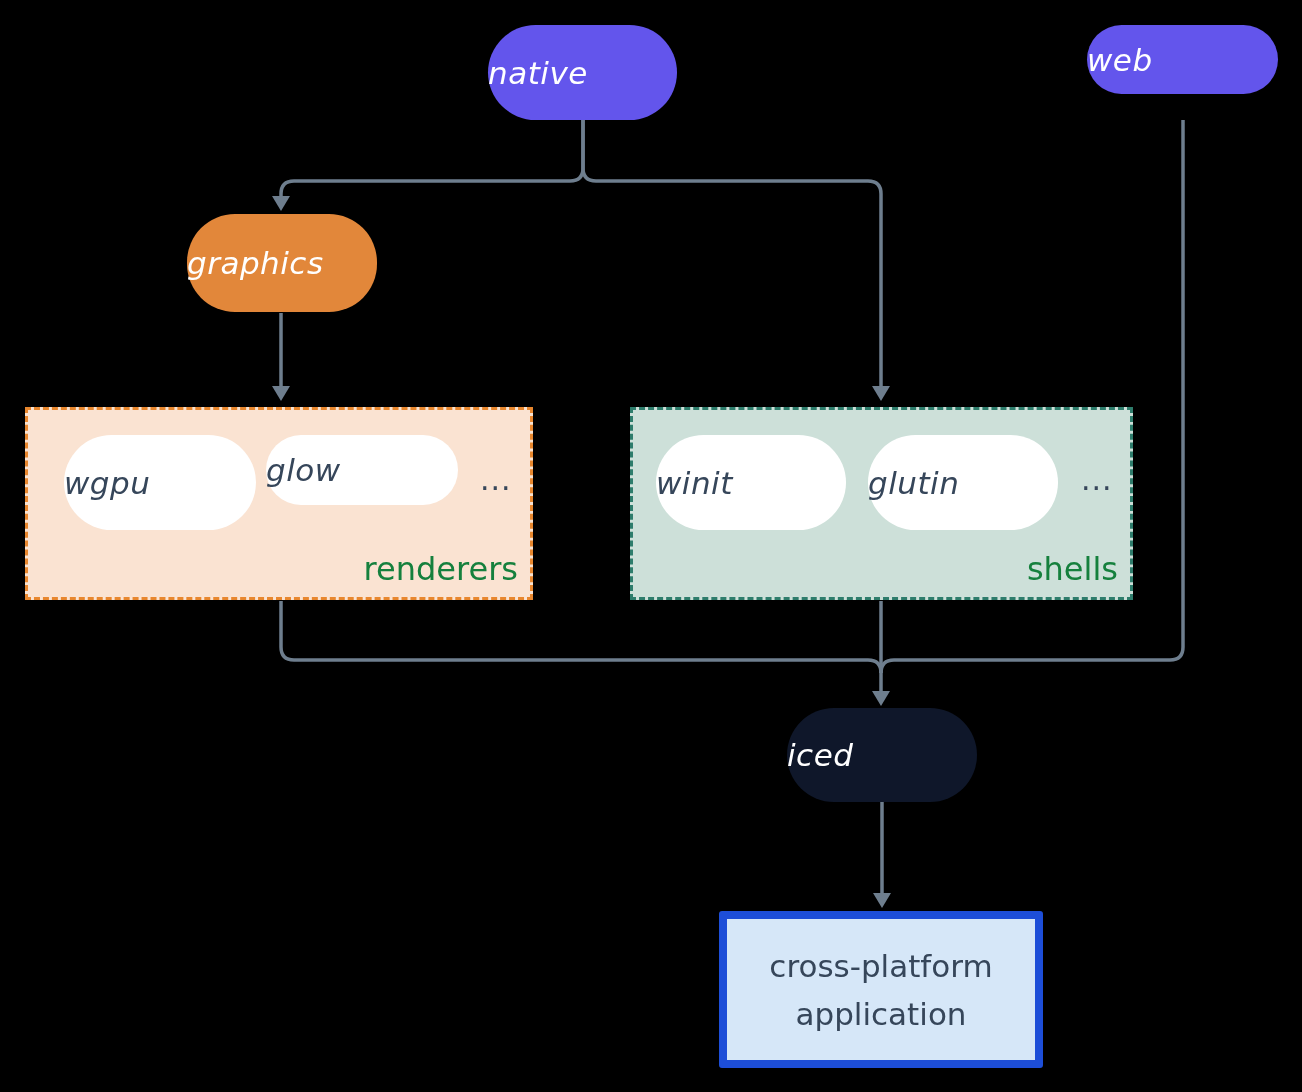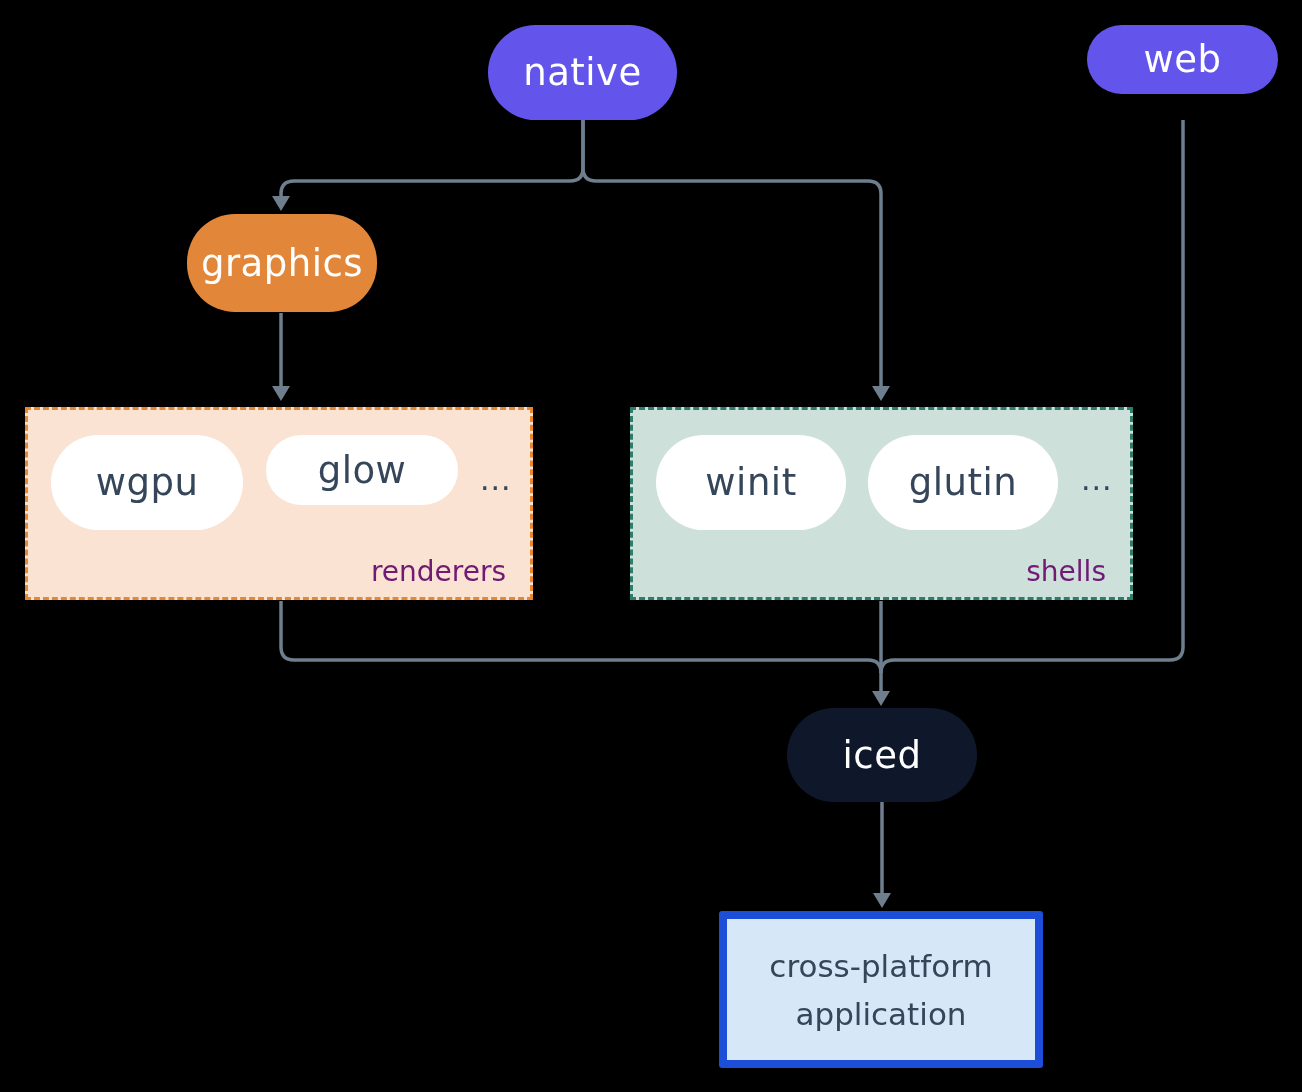--- a/index.html
+++ b/index.html
@@ -6,47 +6,48 @@
   #canvas{
     position:relative;
     width:1302px;height:1092px;
     background:#000;
     font-family:"DejaVu Sans","Liberation Sans",sans-serif;
     overflow:hidden;
   }
   svg.wires{position:absolute;left:0;top:0;}
   .pill{
     position:absolute;
-    display:flex;align-items:center;justify-content:center;
+    display:flex;align-items:center;
     border-radius:48px;
-    font-size:37px;
+    font-size:31px;
     color:#fff;
     letter-spacing:0.5px;
+    font-style:italic;
   }
   .pill.platform{background:#6355ec;}
   .pill.graphics{background:#e2873a;}
   .pill.iced{background:#0f172a;}
   .pill.white{background:#ffffff;color:#36465a;}
   .group-box{
     position:absolute;
     box-sizing:border-box;
   }
   .group-box.renderers{
     background:#fae3d2;
     border:3px dashed #e8872e;
   }
   .group-box.shells{
     background:#cde0d9;
     border:3px dashed #2e7d6c;
   }
   .group-label{
     position:absolute;
-    right:24px;bottom:9px;
-    font-size:28px;
-    color:#701a75;
+    right:12px;bottom:9px;
+    font-size:32px;
+    color:#15803d;
   }
   .dots{
     position:absolute;
     font-size:30px;
     color:#36465a;
     letter-spacing:1px;
   }
   .app-box{
     position:absolute;
     left:719px;top:911px;
@@ -93,21 +94,21 @@
 
   <div class="pill platform" style="left:1087px;top:25px;width:191px;height:69px;">
     <span>web</span>
   </div>
 
   <div class="pill graphics" style="left:187px;top:214px;width:190px;height:98px;">
     <span>graphics</span>
   </div>
 
   <div class="group-box renderers" style="left:25px;top:407px;width:508px;height:193px;">
-    <div class="pill white" style="left:23px;top:25px;width:192px;height:95px;">
+    <div class="pill white" style="left:36px;top:25px;width:192px;height:95px;">
       <span>wgpu</span>
     </div>
     <div class="pill white" style="left:238px;top:25px;width:192px;height:70px;">
       <span>glow</span>
     </div>
     <div class="dots" style="left:452px;top:52px;">...</div>
     <div class="group-label">renderers</div>
   </div>
 
   <div class="group-box shells" style="left:630px;top:407px;width:503px;height:193px;">

